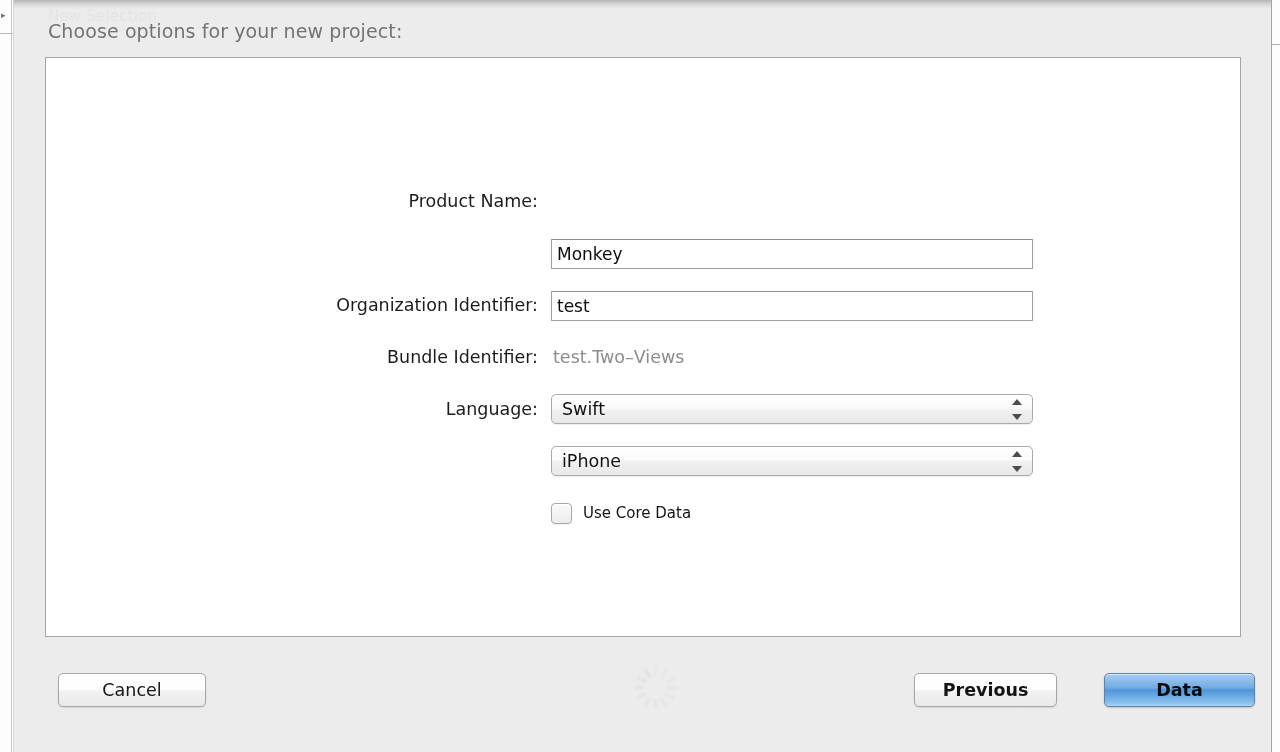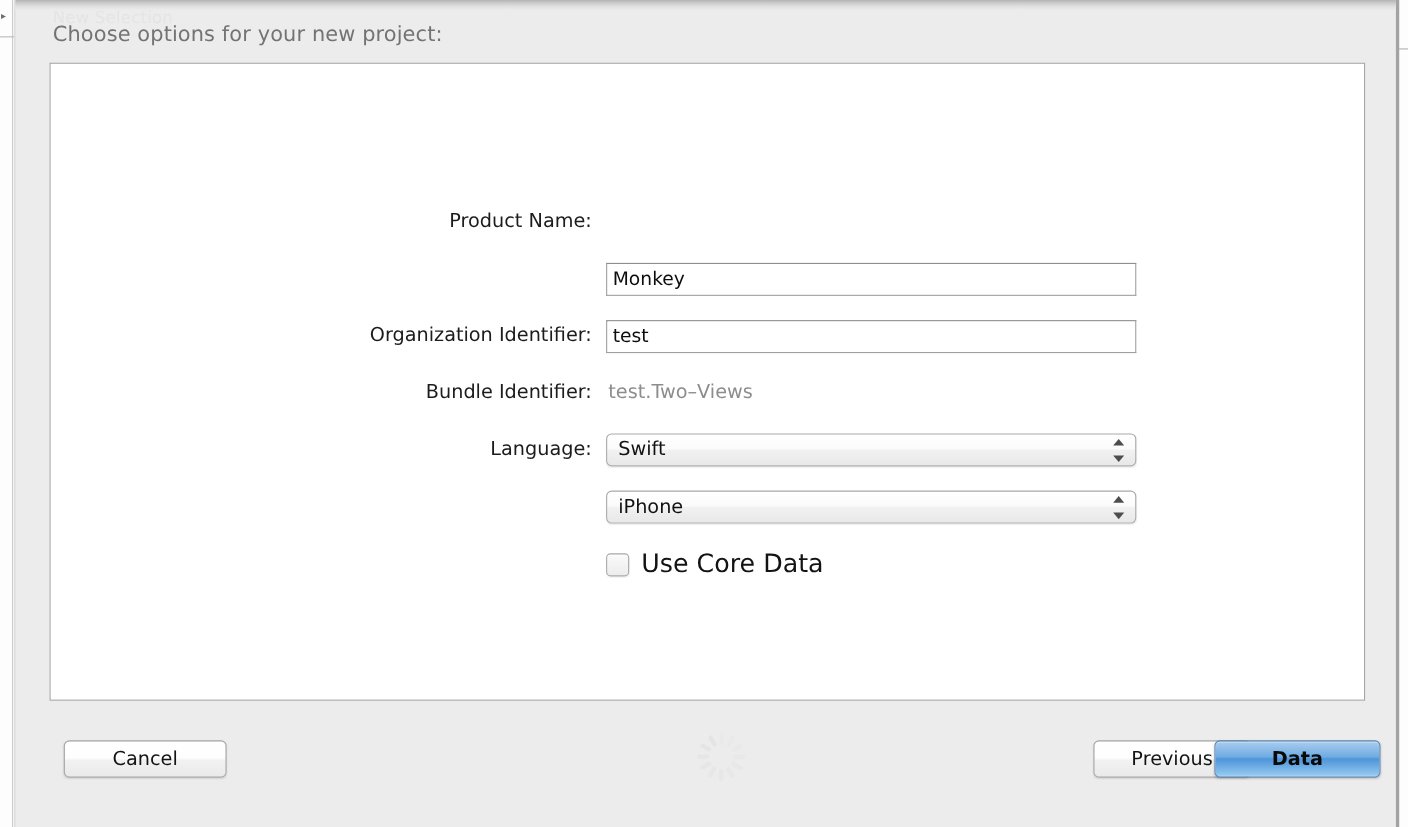--- a/index.html
+++ b/index.html
@@ -59,21 +59,21 @@
 
   
   .sheet {
     position: absolute;
     left: 13px; top: 0;
     width: 1259px;
     height: 752px;
     background: #ececec;
     box-sizing: border-box;
     border-left: 1px solid #d8d8d8;
-    border-right: 3px solid #a3a3a3;
+    border-right: 1px solid #a3a3a3;
   }
   .sheet-topshade {
     position: absolute;
     left: 0; top: 0;
     width: 100%; height: 10px;
     background: linear-gradient(to bottom, #b4b4b4 0%, #c9c9c9 25%, #dedede 55%, #eaeaea 85%, #ececec 100%);
   }
   .sheet-ghost {
     position: absolute;
     left: 34px; top: 7px;
@@ -236,21 +236,21 @@
     height: 21px;
     border: 1px solid #a8a8a8;
     border-radius: 4px;
     background: linear-gradient(to bottom, #fbfbfb 0%, #f3f3f3 50%, #ececec 100%);
     box-shadow: 0 1px 0 rgba(255,255,255,0.85) inset, 0 1px 1px rgba(0,0,0,0.05);
     box-sizing: border-box;
     flex: none;
   }
   .checkbox-label {
     margin-left: 11px;
-    font-size: 23px;
+    font-size: 15px;
     color: #131313;
     white-space: nowrap;
   }
 
   
   .spinner {
     position: absolute;
     left: 618px;
     top: 664px;
     width: 48px;
@@ -284,21 +284,21 @@
     white-space: nowrap;
   }
   .btn.default {
     border: 1px solid #5a83ad;
     background: linear-gradient(to bottom, #a9cdef 0%, #6fabe2 44%, #4e95da 50%, #8cc3ee 92%, #abd6f5 100%);
     box-shadow: 0 1px 0 rgba(255,255,255,0.55) inset, 0 1px 2px rgba(0,0,0,0.18);
     color: #0a0a0a;
     font-weight: bold;
   }
   #cancel-button  { left: 44px;  top: 673px; width: 148px; }
-  #previous-btn   { left: 980px; top: 673px; width: 143px; }
+  #previous-btn   { left: 900px; top: 673px; width: 143px; font-weight: bold; }
   #next-btn       { left: 1090px; top: 673px; width: 151px; }
 </style>
 </head>
 <body>
 
 <div class="bg-window">
   <div class="bg-left-strip"></div>
   <div class="bg-left-rule"></div>
   <div class="bg-left-arrow">▸</div>
   <div class="bg-right-strip"></div>

